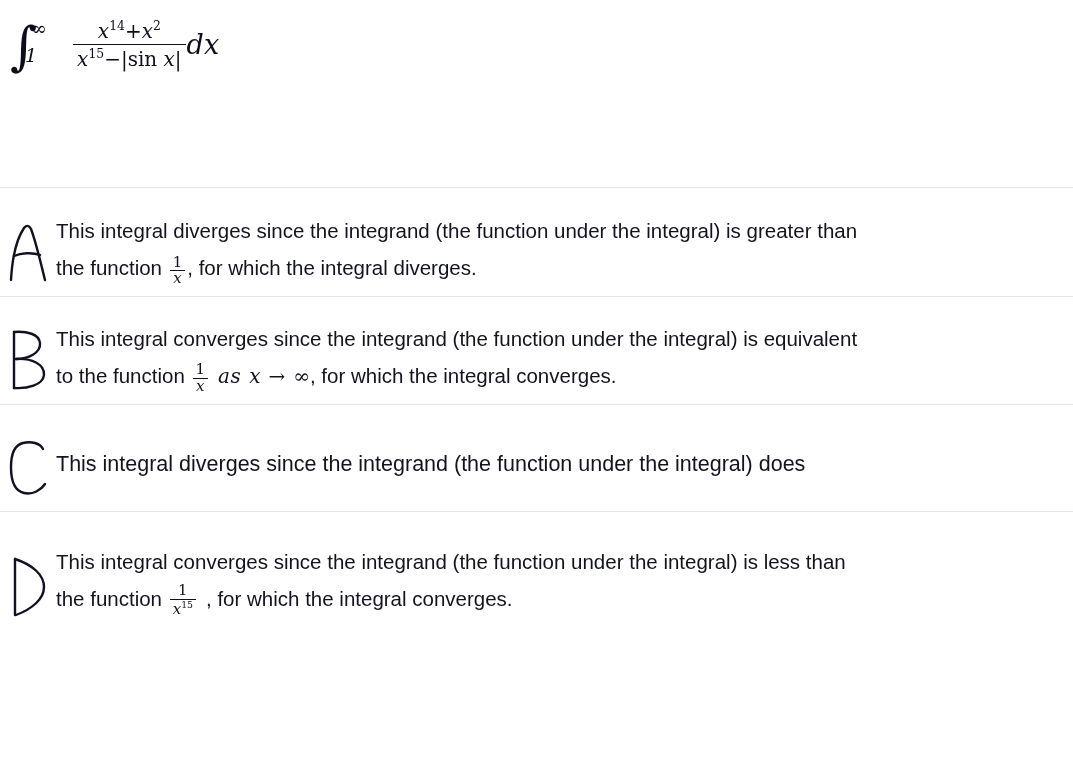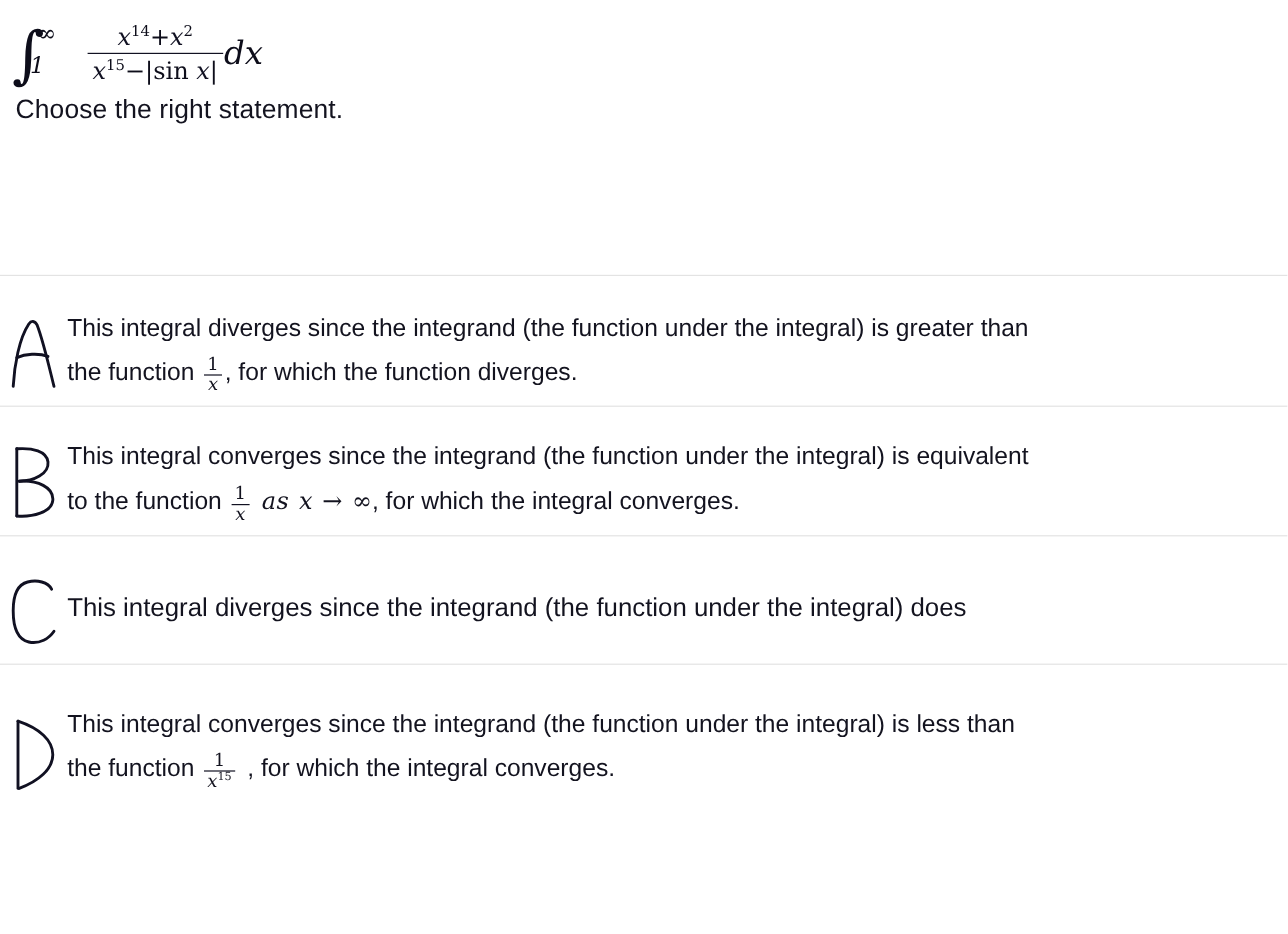--- a/index.html
+++ b/index.html
@@ -209,37 +209,36 @@
 
 <div class="prompt-area">
 
 
   <div class="formula-row">
     <span class="bigint">
       <span class="intsign">∫</span><span class="intlims"><span class="up">∞</span><span class="lo">1</span></span><span class="frac bigfrac"><span class="num"><span class="math">x</span><sup class="ex">14</sup><span class="mathup">+</span><span class="math">x</span><sup class="ex">2</sup></span><span class="den"><span class="math">x</span><sup class="ex">15</sup><span class="mathup">−</span><span class="mathup">|</span><span class="mathup">sin</span>&nbsp;<span class="math">x</span><span class="mathup">|</span></span></span><span class="dx">dx</span>
     </span>
   </div>
 
-  <div class="choose-line">Choose the right statement.</div>
 
   <div class="gap-block"></div>
 </div>
 
 <div class="options">
 
   <div class="option opt-a">
     <div class="letter-cell">
       <svg width="42" height="62" viewBox="0 0 42 62" fill="none" stroke="#111122" stroke-width="2.4" stroke-linecap="round" stroke-linejoin="round">
         <path d="M4 58 C5 40 9 18 17 6 C19 3 22 3 24 7 C29 20 34 42 38 58"></path>
         <path d="M7 34 C14 31 25 30 33 33"></path>
       </svg>
     </div>
     <div class="body">
       <div class="line">This integral diverges since the integrand (the function under the integral) is greater than</div>
-      <div class="line"><span>the function</span>&nbsp;<span class="ifrac"><span class="num">1</span><span class="den">x</span></span><span>, for which the function diverges.</span></div>
+      <div class="line"><span>the function</span>&nbsp;<span class="ifrac"><span class="num">1</span><span class="den">x</span></span><span>, for which the integral diverges.</span></div>
     </div>
   </div>
 
   <div class="option opt-b">
     <div class="letter-cell">
       <svg width="42" height="64" viewBox="0 0 42 64" fill="none" stroke="#111122" stroke-width="2.4" stroke-linecap="round" stroke-linejoin="round">
         <path d="M7 4 L7 60"></path>
         <path d="M7 4 C20 3 32 6 33 15 C34 25 21 31 9 31"></path>
         <path d="M9 31 C24 30 38 36 37 47 C36 57 20 61 7 60"></path>
       </svg>

